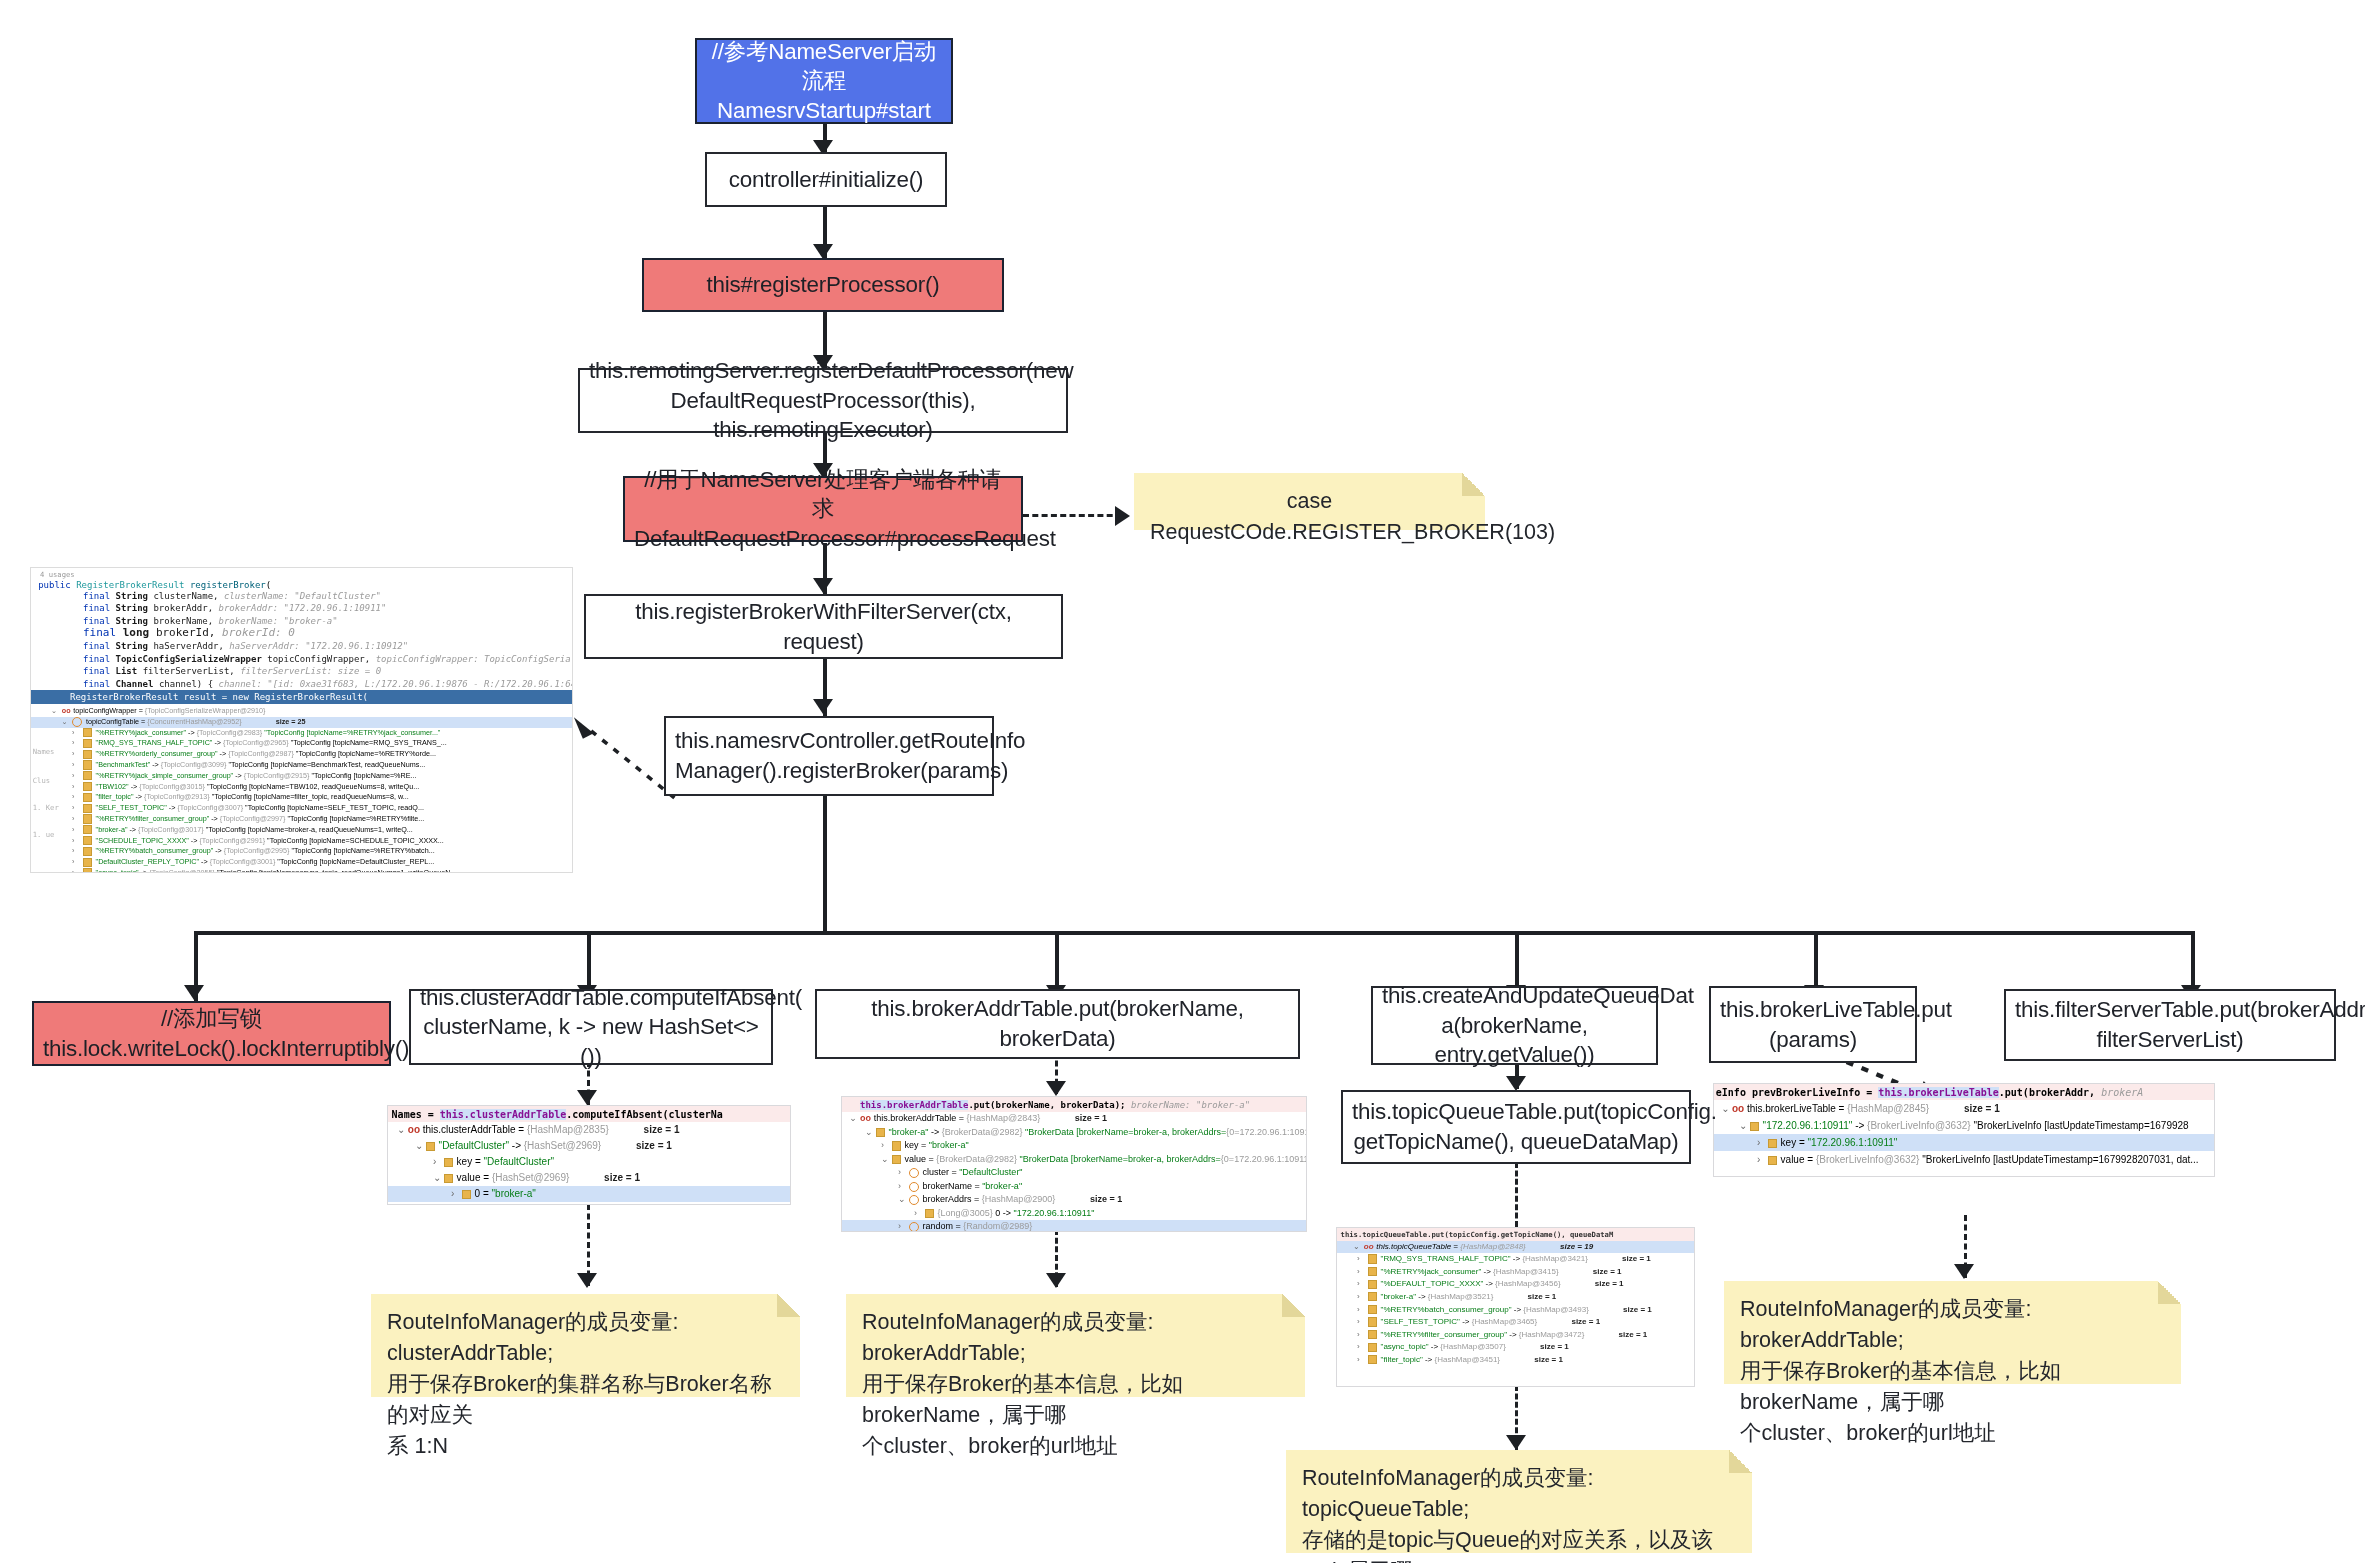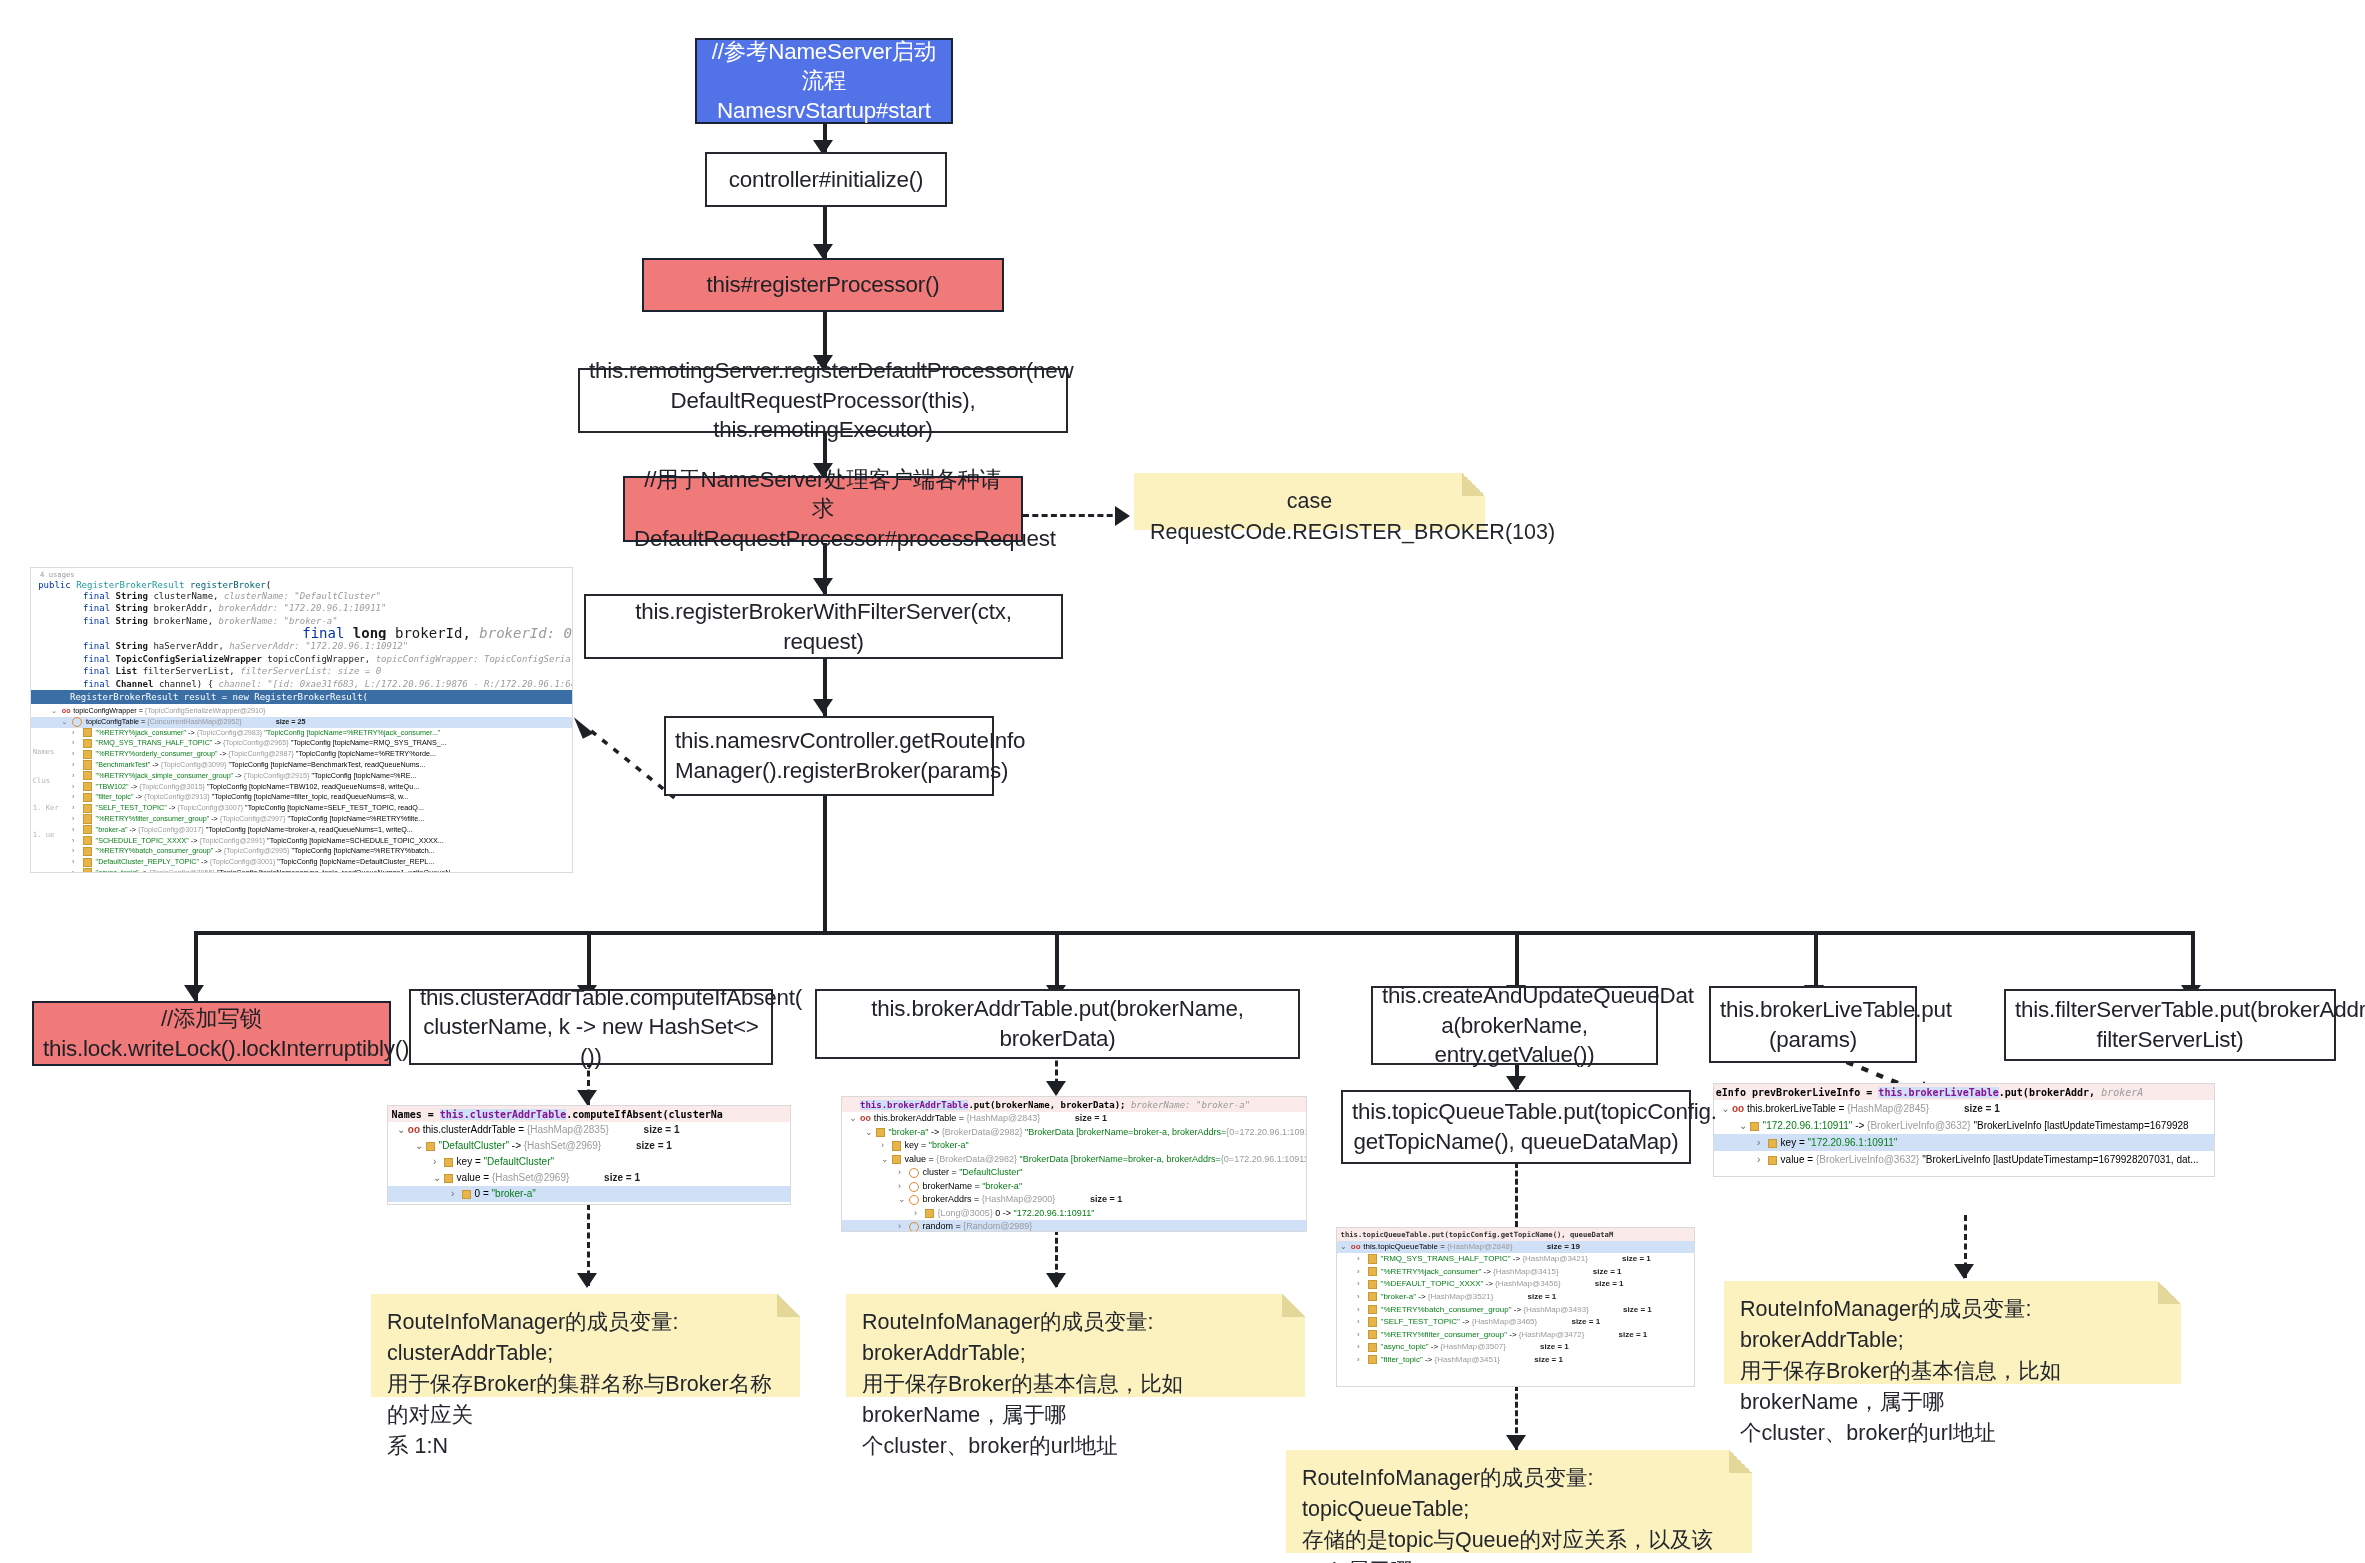--- a/index.html
+++ b/index.html
@@ -272,21 +272,21 @@
 
   <div class="shot" id="shot-left" style="left:30px;top:567px;width:543px;height:306px;border:0.9px solid #dcdcdc;">
     <div style="font-size:7.2px;color:#9a9a9a;padding:1.8px 0 0 9px;">4 usages</div>
     <div class="codehdr" style="font-size:9px;padding:0.9px 0 0 7.2px;">
       <span class="kw">public</span> <span style="color:#20999d;">RegisterBrokerResult</span> <span style="color:#00627a;">registerBroker</span>(
     </div>
     <div id="code-params">
         <div class="codehdr" style="font-size: 9px; padding-left: 52px; line-height: 12.6px;"><span class="kw">final</span> <span style="color:#1a1a1a;font-weight:bold;">String</span> <span style="color:#1a1a1a;">clusterName,</span> <span class="gry" style="font-style:italic;">clusterName: "DefaultCluster"</span></div>
         <div class="codehdr" style="font-size: 9px; padding-left: 52px; line-height: 12.6px;"><span class="kw">final</span> <span style="color:#1a1a1a;font-weight:bold;">String</span> <span style="color:#1a1a1a;">brokerAddr,</span> <span class="gry" style="font-style:italic;">brokerAddr: "172.20.96.1:10911"</span></div>
         <div class="codehdr" style="font-size: 9px; padding-left: 52px; line-height: 12.6px;"><span class="kw">final</span> <span style="color:#1a1a1a;font-weight:bold;">String</span> <span style="color:#1a1a1a;">brokerName,</span> <span class="gry" style="font-style:italic;">brokerName: "broker-a"</span></div>
-        <div class="codehdr" style="font-size: 14px; padding-left: 52px; line-height: 12.6px; text-align: right;"><span class="kw">final</span> <span style="color:#1a1a1a;font-weight:bold;">long</span> <span style="color:#1a1a1a;">brokerId,</span> <span class="gry" style="font-style:italic;">brokerId: 0</span></div>
+        <div class="codehdr" style="font-size: 11px; padding-left: 52px; line-height: 12.6px;"><span class="kw">final</span> <span style="color:#1a1a1a;font-weight:bold;">long</span> <span style="color:#1a1a1a;">brokerId,</span> <span class="gry" style="font-style:italic;">brokerId: 0</span></div>
         <div class="codehdr" style="font-size: 9px; padding-left: 52px; line-height: 12.6px;"><span class="kw">final</span> <span style="color:#1a1a1a;font-weight:bold;">String</span> <span style="color:#1a1a1a;">haServerAddr,</span> <span class="gry" style="font-style:italic;">haServerAddr: "172.20.96.1:10912"</span></div>
         <div class="codehdr" style="font-size: 9px; padding-left: 52px; line-height: 12.6px;"><span class="kw">final</span> <span style="color:#1a1a1a;font-weight:bold;">TopicConfigSerializeWrapper</span> <span style="color:#1a1a1a;">topicConfigWrapper,</span> <span class="gry" style="font-style:italic;">topicConfigWrapper: TopicConfigSerializeWrap...</span></div>
         <div class="codehdr" style="font-size: 9px; padding-left: 52px; line-height: 12.6px;"><span class="kw">final</span> <span style="color:#1a1a1a;font-weight:bold;">List<string></string></span> <span style="color:#1a1a1a;">filterServerList,</span> <span class="gry" style="font-style:italic;">filterServerList: size = 0</span></div>
         <div class="codehdr" style="font-size: 9px; padding-left: 52px; line-height: 12.6px;"><span class="kw">final</span> <span style="color:#1a1a1a;font-weight:bold;">Channel</span> <span style="color:#1a1a1a;">channel) {</span> <span class="gry" style="font-style:italic;">channel: "[id: 0xae31f683, L:/172.20.96.1:9876 - R:/172.20.96.1:64341]"</span></div>
       </div>
 
     <div class="bluehdr codehdr" style="position:absolute;left:0;top:122px;width:543px;height:14.3px;font-size:9px;padding:1.8px 0 0 39px;box-sizing:border-box;">RegisterBrokerResult result = new RegisterBrokerResult(</div>
     <div id="left-debug-rows" style="position:absolute;left:0;top:138px;width:543px;">
         <div class="treerow" style="font-size: 7.2px; line-height: 10.8px; padding-left: 20px;"><span class="tri">⌄</span><span style="color:#c0392b;font-weight:bold;margin-right:2.7px;">oo</span><span>topicConfigWrapper = <span class="gry">{TopicConfigSerializeWrapper@2910}</span></span></div>
         <div class="treerow selrow" style="font-size: 7.2px; line-height: 10.8px; padding-left: 30.5px;"><span class="tri">⌄</span><span class="cir"></span><span>topicConfigTable = <span class="gry">{ConcurrentHashMap@2952}</span>  <span class="bld">size = 25</span></span></div>
@@ -339,21 +339,21 @@
         <div class="treerow" style="font-size: 9px; line-height: 13.5px; padding-left: 56px;"><span class="tri">›</span><span class="cir"></span><span>brokerName = <span class="str">"broker-a"</span></span></div>
         <div class="treerow" style="font-size: 9px; line-height: 13.5px; padding-left: 56px;"><span class="tri">⌄</span><span class="cir"></span><span>brokerAddrs = <span class="gry">{HashMap@2900}</span>  <span class="bld">size = 1</span></span></div>
         <div class="treerow" style="font-size: 9px; line-height: 13.5px; padding-left: 72px;"><span class="tri">›</span><span class="sq"></span><span><span class="gry">{Long@3005}</span> 0 -&gt; <span class="str">"172.20.96.1:10911"</span></span></div>
         <div class="treerow selrow" style="font-size: 9px; line-height: 13.5px; padding-left: 56px;"><span class="tri">›</span><span class="cir"></span><span>random = <span class="gry">{Random@2989}</span></span></div>
       </div>
   </div>
 
   <div class="shot bordered" style="left:1336px;top:1227px;width:359px;height:160px;">
     <div class="codehdr pinkhdr" style="font-size:7.2px;padding:1.8px 0 1.8px 3.6px;font-weight:bold;color:#333;">this.topicQueueTable.put(topicConfig.getTopicName(), queueDataM</div>
     <div id="topicqueue-debug-rows">
-        <div class="treerow selrow" style="font-size: 8px; line-height: 12.6px; padding-left: 3px;"><span class="tri">⌄</span><span style="color:#c0392b;font-weight:bold;margin-right:2.7px;">oo</span><span>this.topicQueueTable = <span class="gry">{HashMap@2848}</span>  <span class="bld">size = 19</span></span></div>
+        <div class="treerow selrow" style="font-size: 8px; line-height: 12.6px; padding-left: 16px; font-style: italic;"><span class="tri">⌄</span><span style="color:#c0392b;font-weight:bold;margin-right:2.7px;">oo</span><span>this.topicQueueTable = <span class="gry">{HashMap@2848}</span>  <span class="bld">size = 19</span></span></div>
         <div class="treerow" style="font-size: 8px; line-height: 12.6px; padding-left: 20px;"><span class="tri">›</span><span class="sq"></span><span><span class="str">"RMQ_SYS_TRANS_HALF_TOPIC"</span> -&gt; <span class="gry">{HashMap@3421}</span>  <span class="bld">size = 1</span></span></div>
         <div class="treerow" style="font-size: 8px; line-height: 12.6px; padding-left: 20px;"><span class="tri">›</span><span class="sq"></span><span><span class="str">"%RETRY%jack_consumer"</span> -&gt; <span class="gry">{HashMap@3415}</span>  <span class="bld">size = 1</span></span></div>
         <div class="treerow" style="font-size: 8px; line-height: 12.6px; padding-left: 20px;"><span class="tri">›</span><span class="sq"></span><span><span class="str">"%DEFAULT_TOPIC_XXXX"</span> -&gt; <span class="gry">{HashMap@3456}</span>  <span class="bld">size = 1</span></span></div>
         <div class="treerow" style="font-size: 8px; line-height: 12.6px; padding-left: 20px;"><span class="tri">›</span><span class="sq"></span><span><span class="str">"broker-a"</span> -&gt; <span class="gry">{HashMap@3521}</span>  <span class="bld">size = 1</span></span></div>
         <div class="treerow" style="font-size: 8px; line-height: 12.6px; padding-left: 20px;"><span class="tri">›</span><span class="sq"></span><span><span class="str">"%RETRY%batch_consumer_group"</span> -&gt; <span class="gry">{HashMap@3493}</span>  <span class="bld">size = 1</span></span></div>
         <div class="treerow" style="font-size: 8px; line-height: 12.6px; padding-left: 20px;"><span class="tri">›</span><span class="sq"></span><span><span class="str">"SELF_TEST_TOPIC"</span> -&gt; <span class="gry">{HashMap@3465}</span>  <span class="bld">size = 1</span></span></div>
         <div class="treerow" style="font-size: 8px; line-height: 12.6px; padding-left: 20px;"><span class="tri">›</span><span class="sq"></span><span><span class="str">"%RETRY%filter_consumer_group"</span> -&gt; <span class="gry">{HashMap@3472}</span>  <span class="bld">size = 1</span></span></div>
         <div class="treerow" style="font-size: 8px; line-height: 12.6px; padding-left: 20px;"><span class="tri">›</span><span class="sq"></span><span><span class="str">"async_topic"</span> -&gt; <span class="gry">{HashMap@3507}</span>  <span class="bld">size = 1</span></span></div>
         <div class="treerow" style="font-size: 8px; line-height: 12.6px; padding-left: 20px;"><span class="tri">›</span><span class="sq"></span><span><span class="str">"filter_topic"</span> -&gt; <span class="gry">{HashMap@3451}</span>  <span class="bld">size = 1</span></span></div>
       </div>

